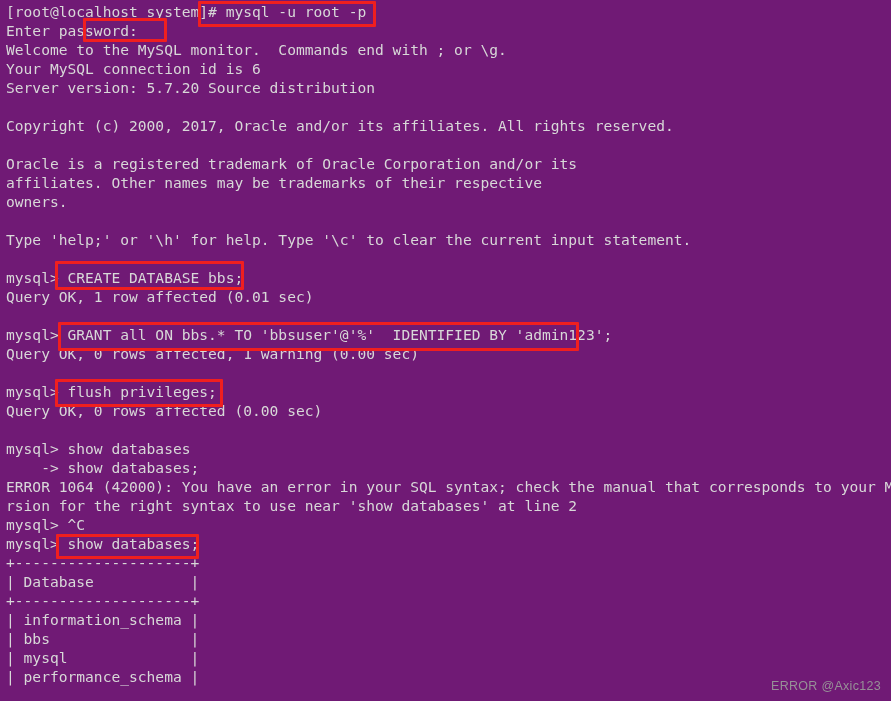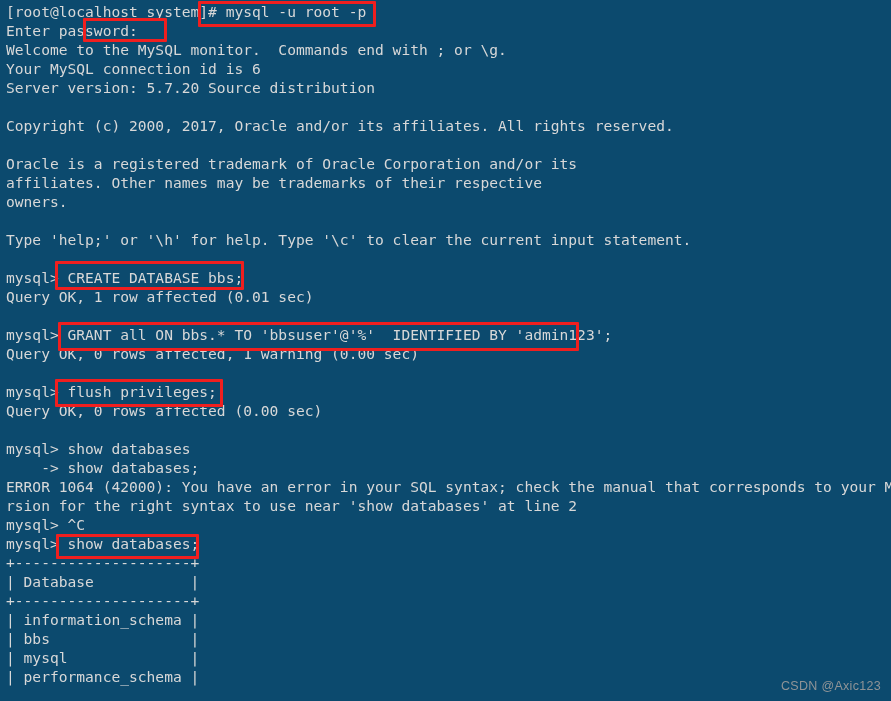--- a/index.html
+++ b/index.html
@@ -11,21 +11,21 @@
     width: 891px;
     height: 701px;
     overflow: hidden;
     font-family: "DejaVu Sans Mono", "Liberation Mono", monospace;
   }
 
   #terminal {
     position: relative;
     width: 891px;
     height: 701px;
-    background: #0c4a6e;
+    background: #701a75;
     overflow: hidden;
   }
 
   
   #screen {
     position: absolute;
     left: 6px;
     top: 2px;
     width: 885px;
     margin: 0;
@@ -73,15 +73,15 @@
 
   <pre id="screen"><div class="row">[root@localhost system]# mysql -u root -p</div><div class="row">Enter password:</div><div class="row">Welcome to the MySQL monitor.  Commands end with ; or \g.</div><div class="row">Your MySQL connection id is 6</div><div class="row">Server version: 5.7.20 Source distribution</div><div class="row"></div><div class="row">Copyright (c) 2000, 2017, Oracle and/or its affiliates. All rights reserved.</div><div class="row"></div><div class="row">Oracle is a registered trademark of Oracle Corporation and/or its</div><div class="row">affiliates. Other names may be trademarks of their respective</div><div class="row">owners.</div><div class="row"></div><div class="row">Type 'help;' or '\h' for help. Type '\c' to clear the current input statement.</div><div class="row"></div><div class="row">mysql&gt; CREATE DATABASE bbs;</div><div class="row">Query OK, 1 row affected (0.01 sec)</div><div class="row"></div><div class="row">mysql&gt; GRANT all ON bbs.* TO 'bbsuser'@'%'  IDENTIFIED BY 'admin123';</div><div class="row">Query OK, 0 rows affected, 1 warning (0.00 sec)</div><div class="row"></div><div class="row">mysql&gt; flush privileges;</div><div class="row">Query OK, 0 rows affected (0.00 sec)</div><div class="row"></div><div class="row">mysql&gt; show databases</div><div class="row">    -&gt; show databases;</div><div class="row">ERROR 1064 (42000): You have an error in your SQL syntax; check the manual that corresponds to your MySQL serve</div><div class="row">rsion for the right syntax to use near 'show databases' at line 2</div><div class="row">mysql&gt; ^C</div><div class="row">mysql&gt; show databases;</div><div class="row">+--------------------+</div><div class="row">| Database           |</div><div class="row">+--------------------+</div><div class="row">| information_schema |</div><div class="row">| bbs                |</div><div class="row">| mysql              |</div><div class="row">| performance_schema |</div></pre>
 
   <div class="hl" style="left:198px;top:1px;width:178px;height:26px;"></div>
   <div class="hl" style="left:83px;top:18px;width:84px;height:24px;"></div>
   <div class="hl" style="left:55px;top:261px;width:189px;height:29px;"></div>
   <div class="hl" style="left:58px;top:322px;width:521px;height:29px;"></div>
   <div class="hl" style="left:55px;top:379px;width:168px;height:28px;"></div>
   <div class="hl" style="left:56px;top:534px;width:143px;height:25px;"></div>
 
-  <div id="watermark">CSDN @Axic123</div>
+  <div id="watermark">ERROR @Axic123</div>
 
 </div>
 
 </body></html>

